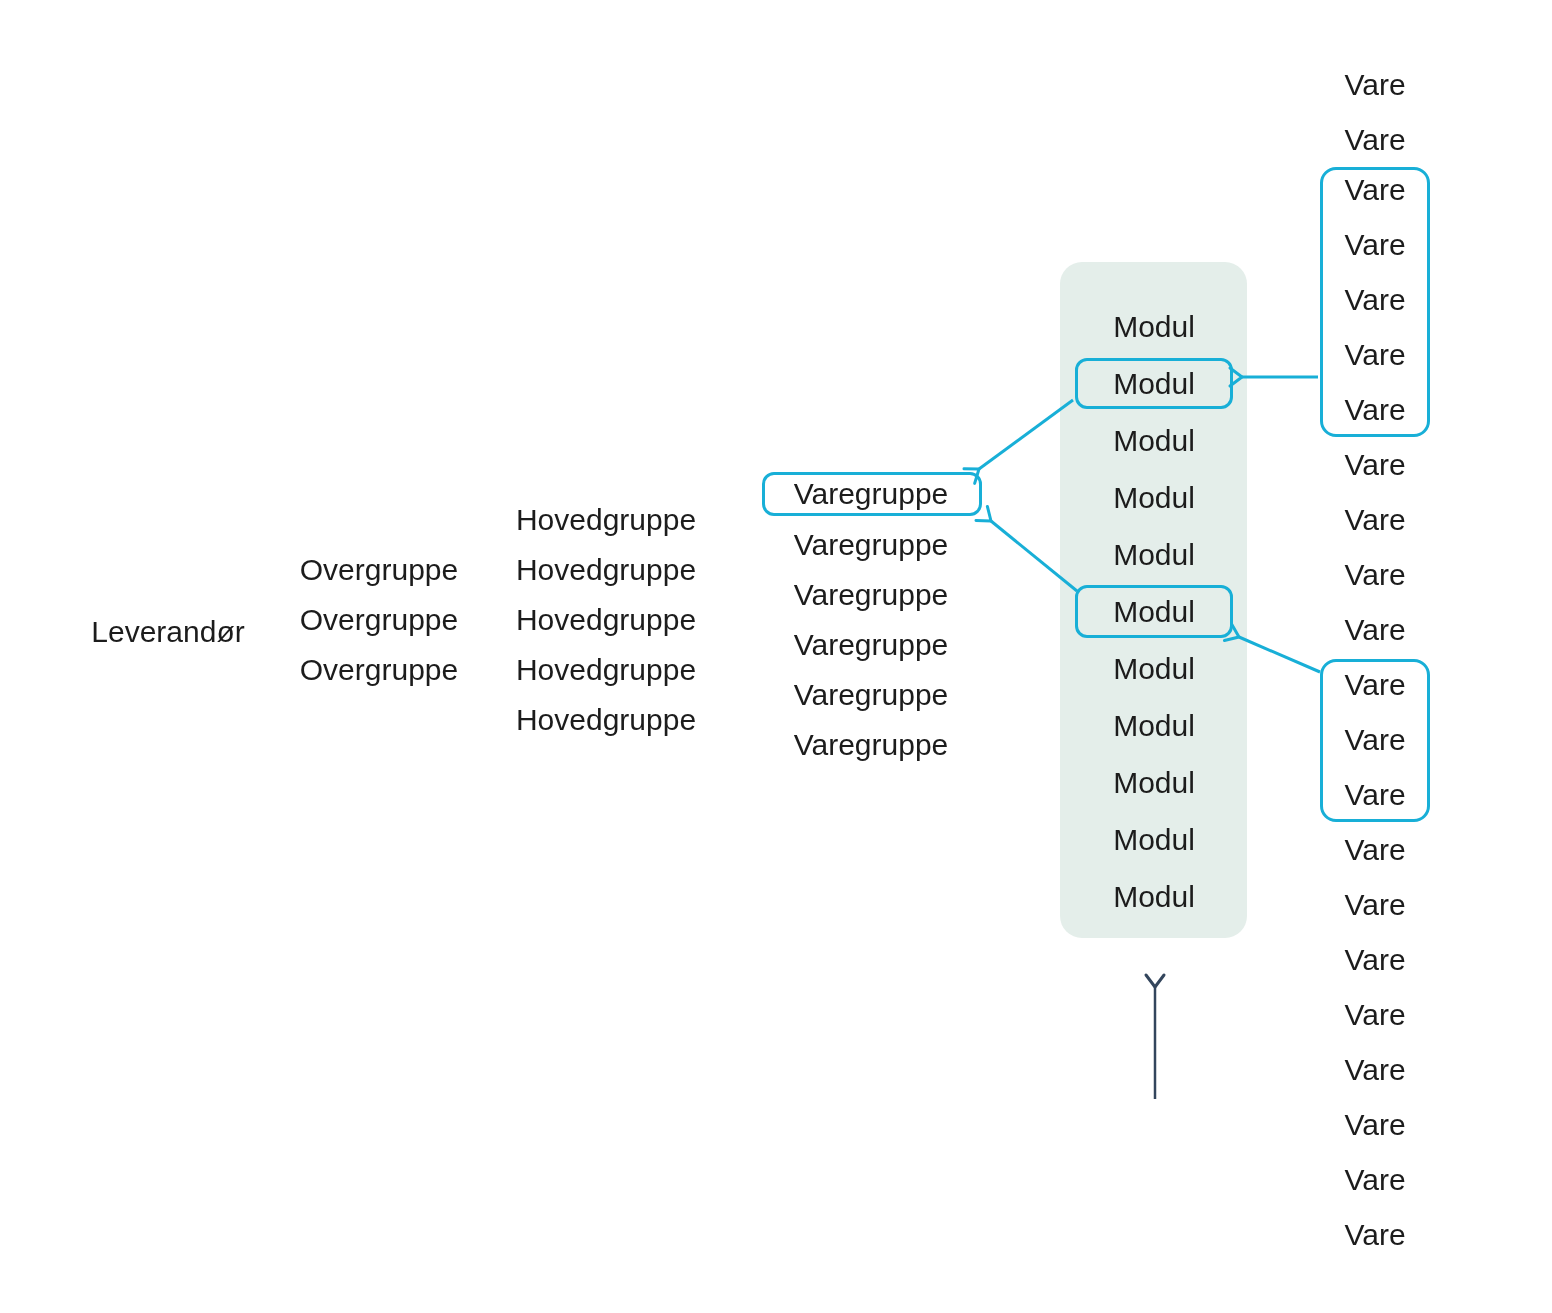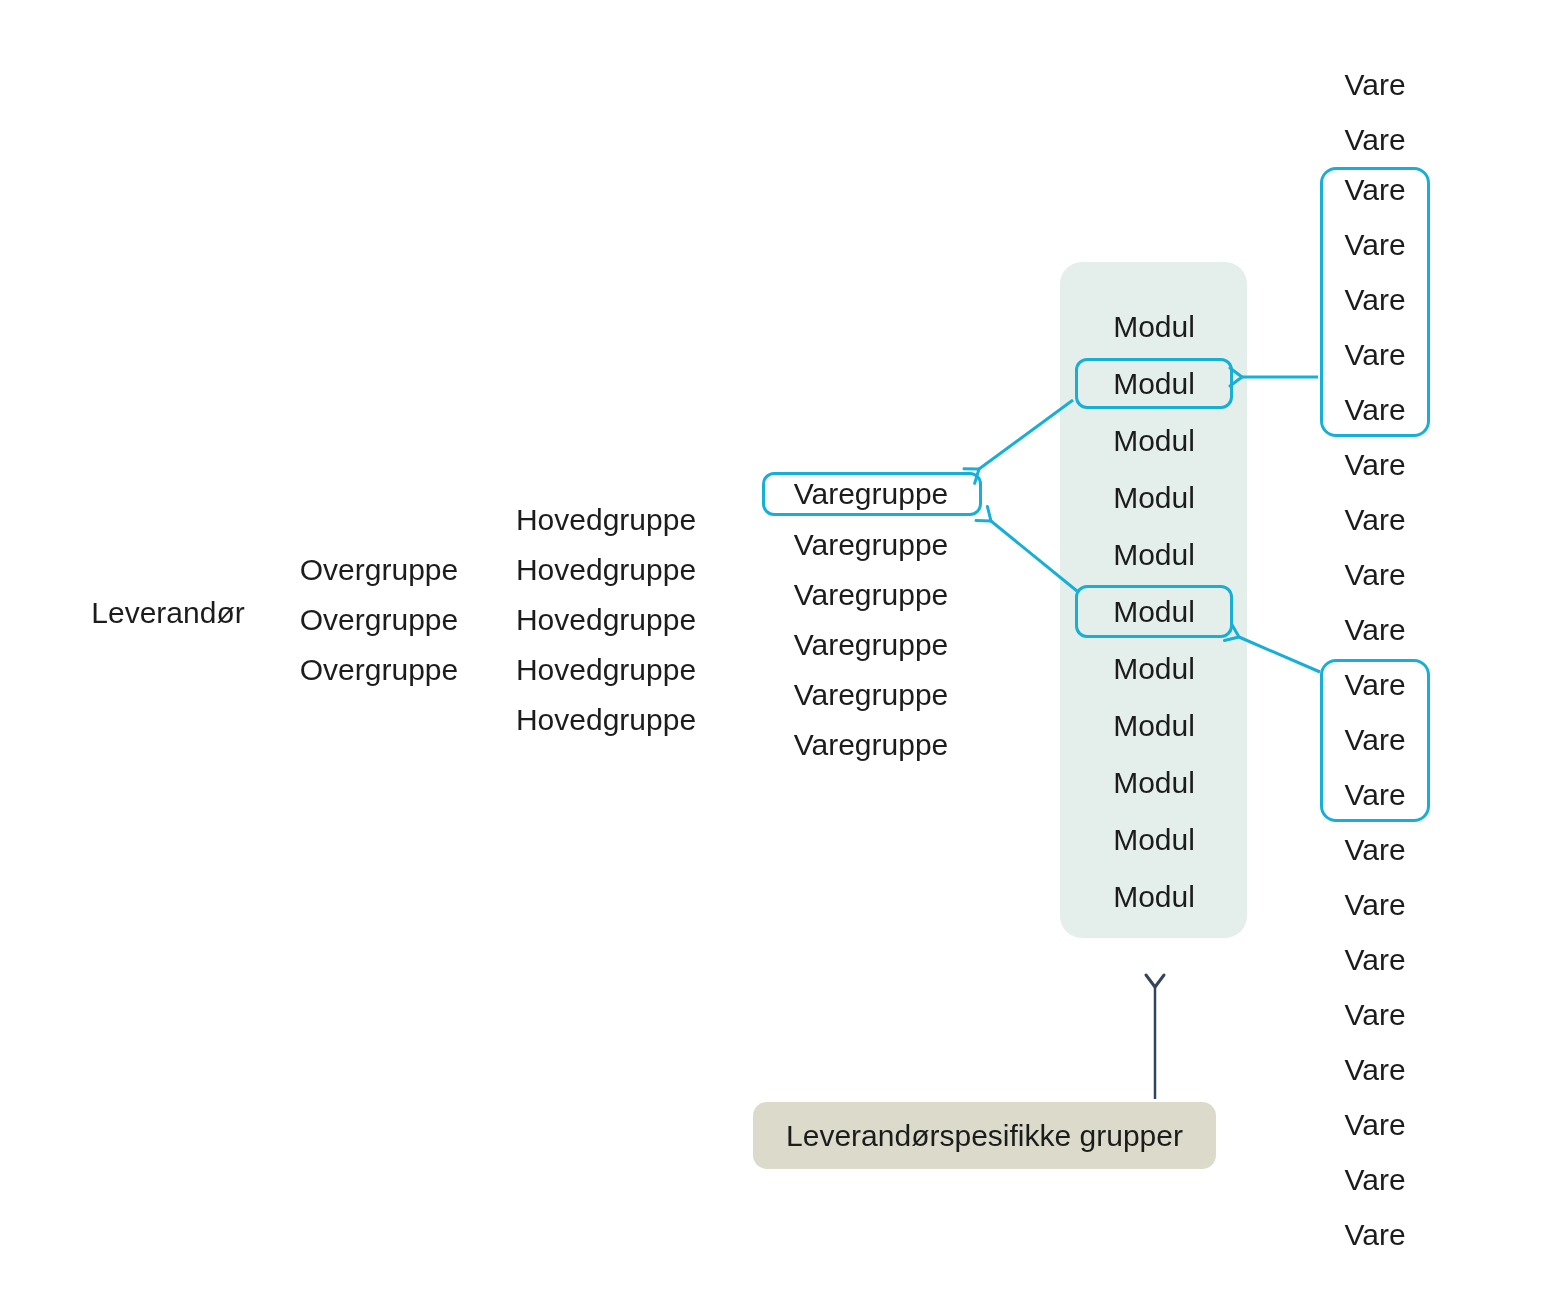--- a/index.html
+++ b/index.html
@@ -67,21 +67,21 @@
     <line x1="1077" y1="591" x2="991" y2="521" stroke="#18afd7" stroke-width="3" marker-end="url(#ah-cyan)"></line>
     <line x1="1155" y1="1099" x2="1155" y2="987" stroke="#33455c" stroke-width="2.5" marker-end="url(#ah-dark)"></line>
   </svg>
 
   <div class="cyan-box" style="left:762px;top:472px;width:220px;height:44px;"></div>
   <div class="cyan-box" style="left:1075px;top:358px;width:158px;height:51px;"></div>
   <div class="cyan-box" style="left:1075px;top:585px;width:158px;height:53px;"></div>
   <div class="cyan-box r16" style="left:1320px;top:167px;width:110px;height:270px;"></div>
   <div class="cyan-box r16" style="left:1320px;top:659px;width:110px;height:163px;"></div>
 
-  <span class="lbl" style="left:168px;top:613px">Leverandør</span>
+  <span class="lbl" style="left:168px;top:632px">Leverandør</span>
 
   <span class="lbl" style="left:379px;top:570px">Overgruppe</span>
   <span class="lbl" style="left:379px;top:620px">Overgruppe</span>
   <span class="lbl" style="left:379px;top:670px">Overgruppe</span>
 
   <span class="lbl" style="left:606px;top:520px">Hovedgruppe</span>
   <span class="lbl" style="left:606px;top:570px">Hovedgruppe</span>
   <span class="lbl" style="left:606px;top:620px">Hovedgruppe</span>
   <span class="lbl" style="left:606px;top:670px">Hovedgruppe</span>
   <span class="lbl" style="left:606px;top:720px">Hovedgruppe</span>
@@ -121,17 +121,14 @@
   <span class="lbl" style="left:1375px;top:795px">Vare</span>
   <span class="lbl" style="left:1375px;top:850px">Vare</span>
   <span class="lbl" style="left:1375px;top:905px">Vare</span>
   <span class="lbl" style="left:1375px;top:960px">Vare</span>
   <span class="lbl" style="left:1375px;top:1015px">Vare</span>
   <span class="lbl" style="left:1375px;top:1070px">Vare</span>
   <span class="lbl" style="left:1375px;top:1125px">Vare</span>
   <span class="lbl" style="left:1375px;top:1180px">Vare</span>
   <span class="lbl" style="left:1375px;top:1235px">Vare</span>
 
-  <div class="footnote">
-    <span class="lbl">Leverandørspesifikke grupper</span>
-  </div>
 
 </div>
 
 </body></html>

